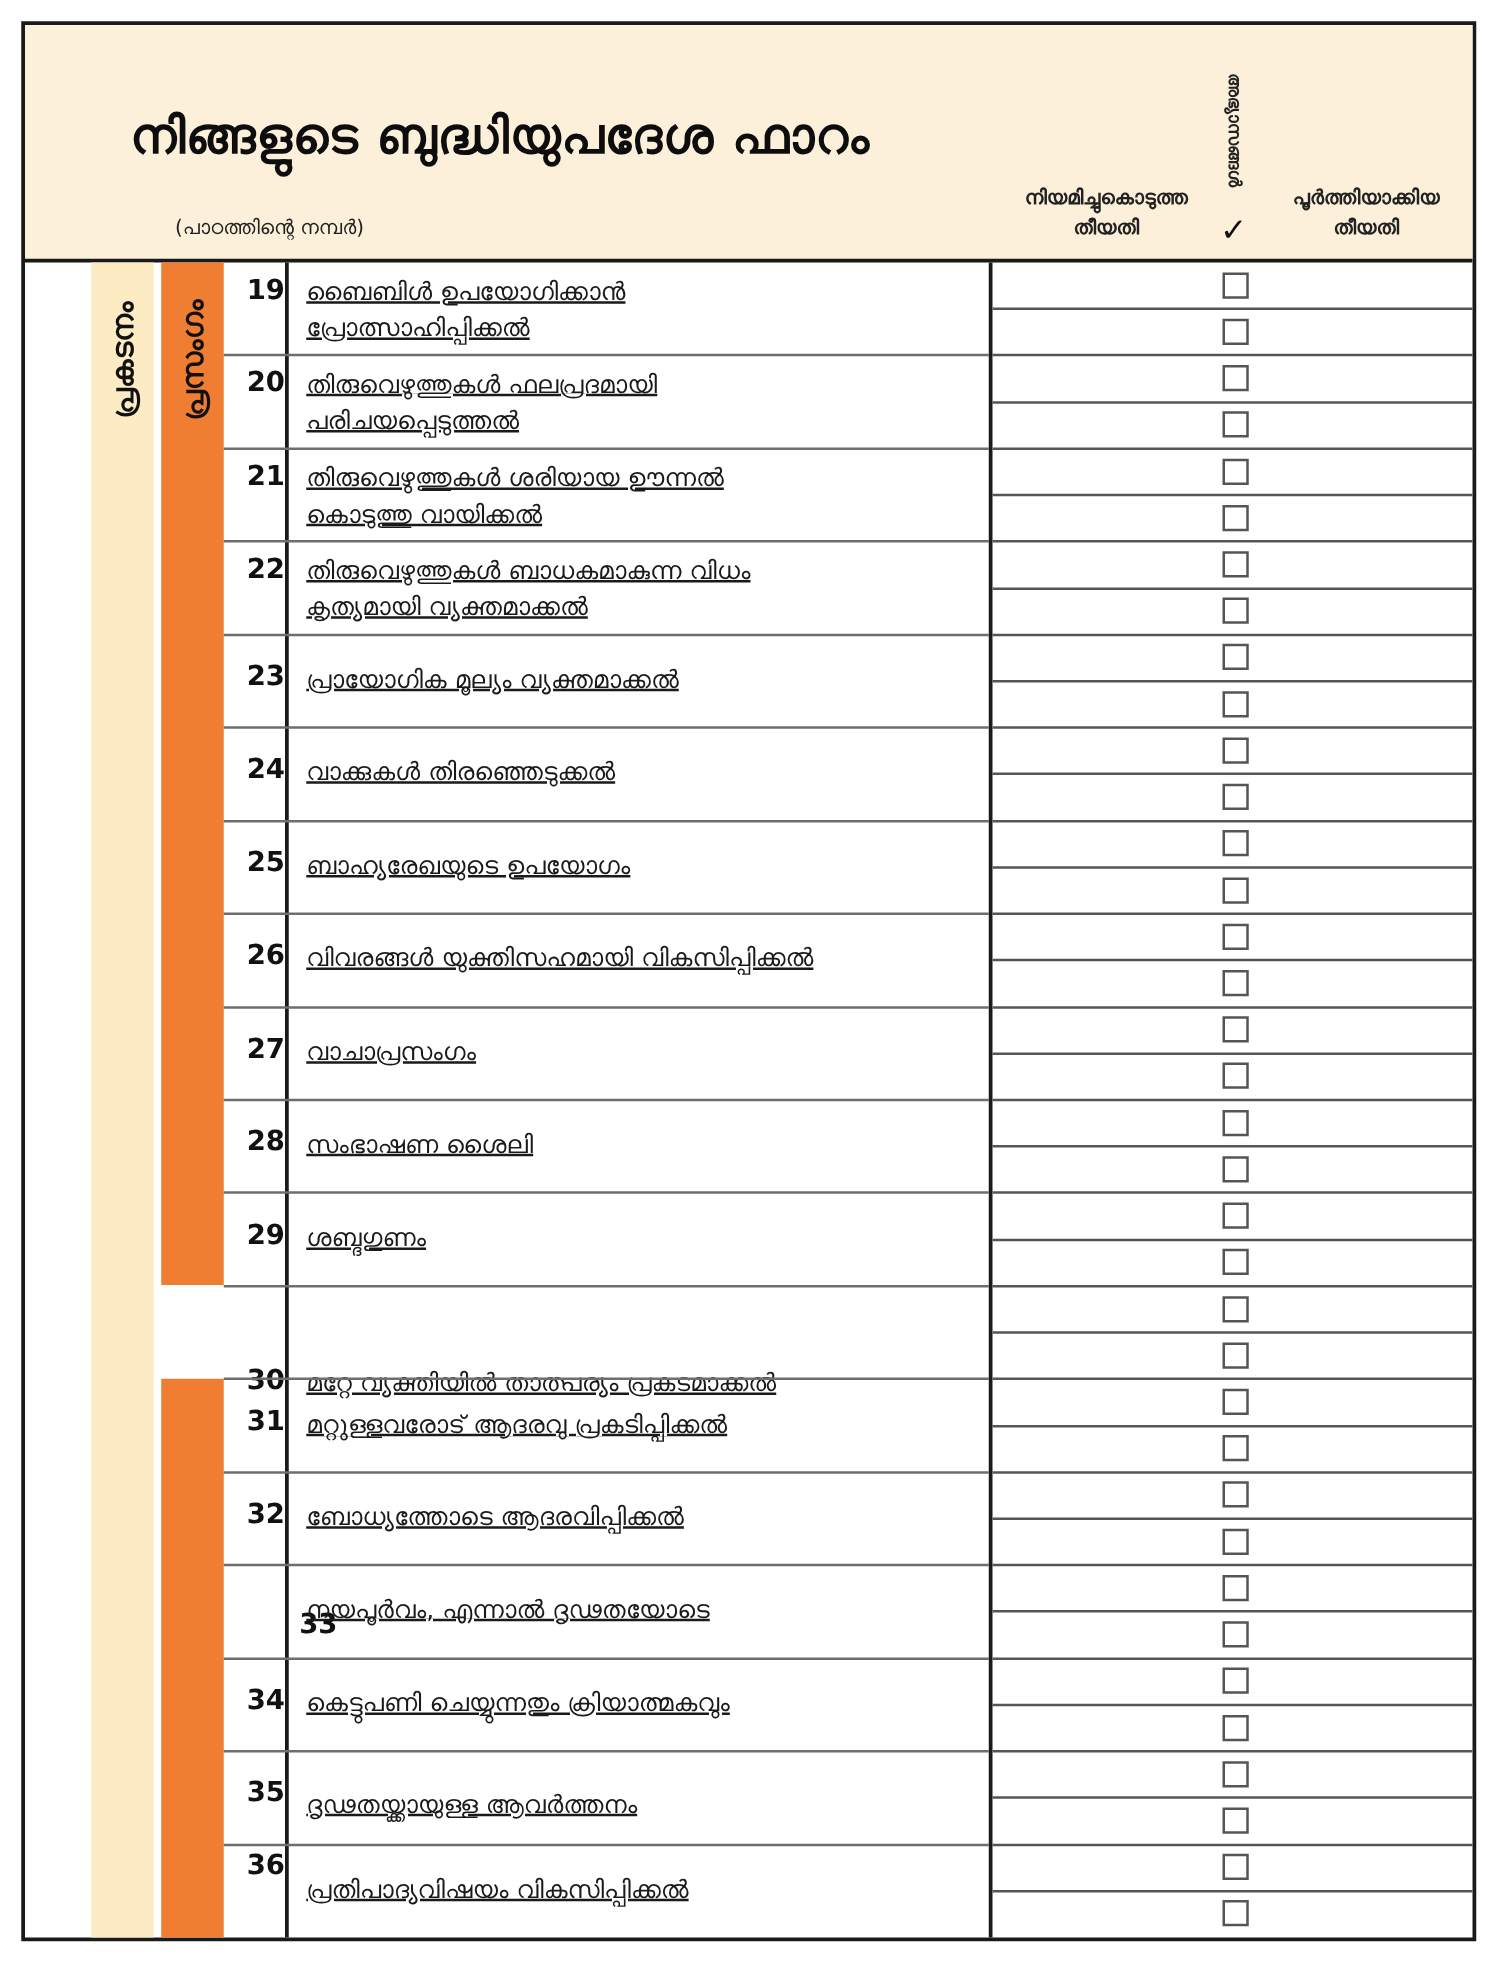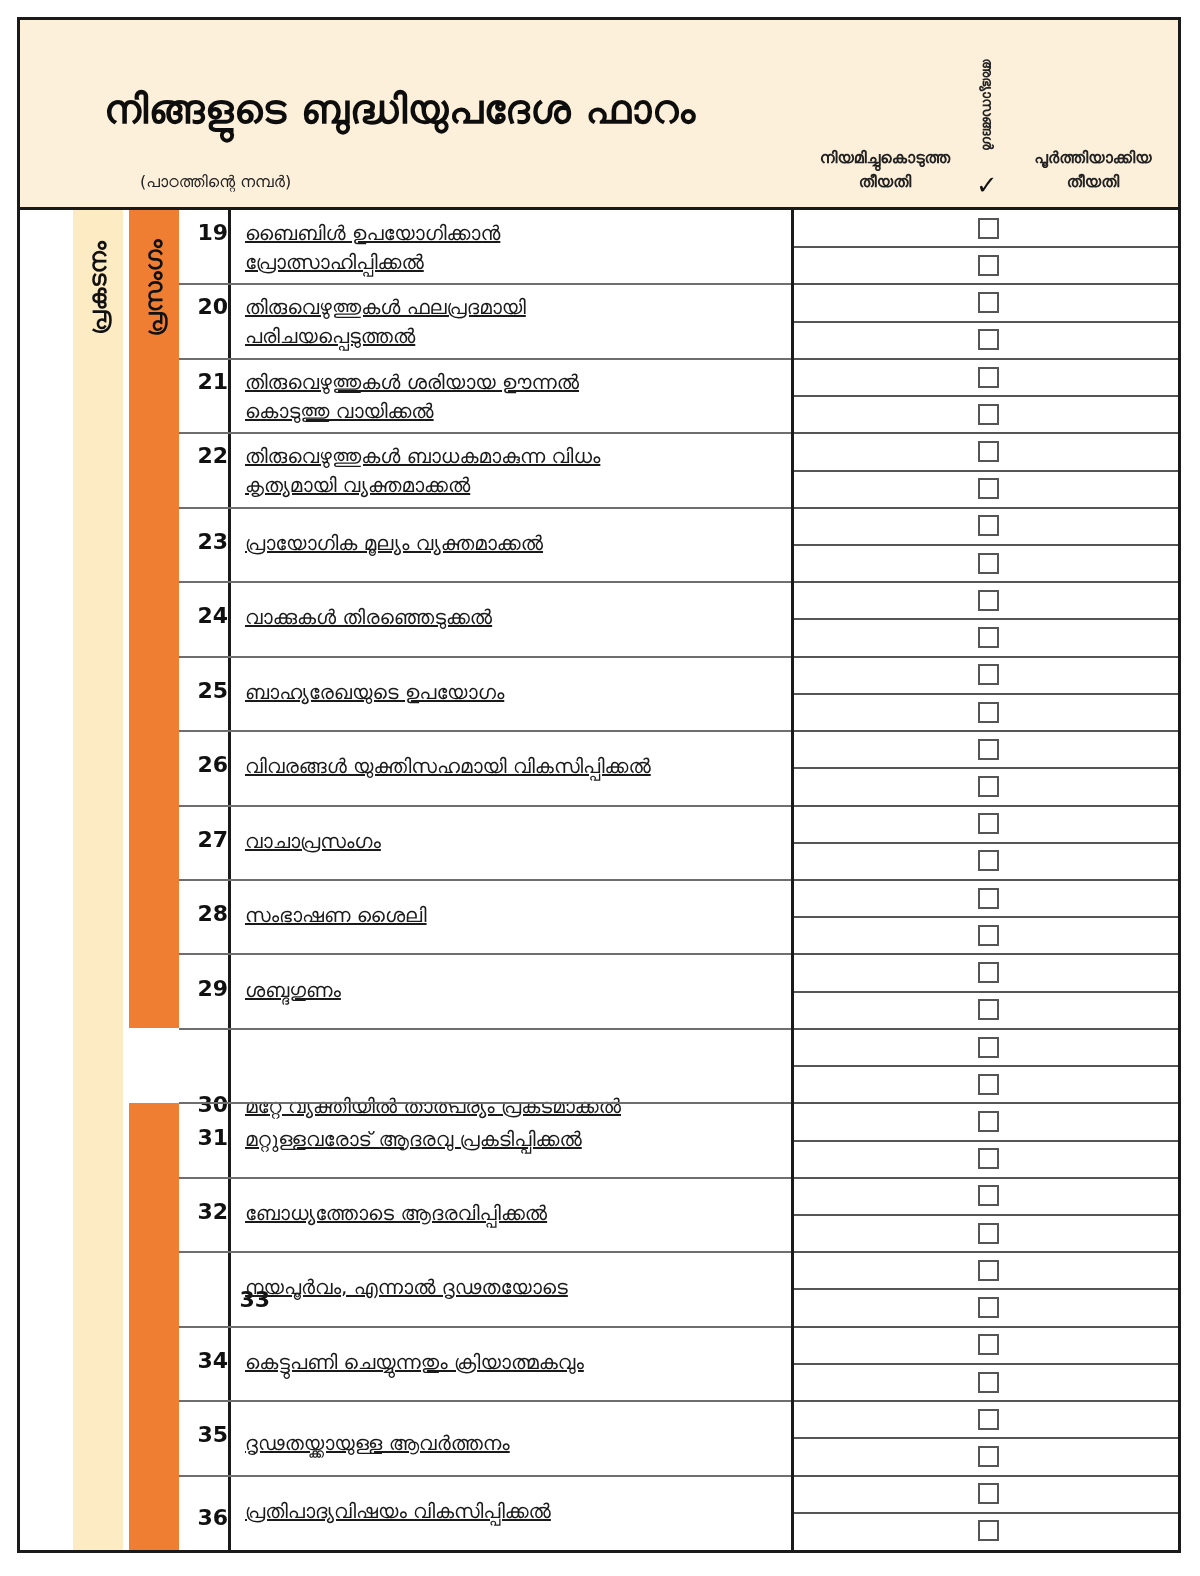--- a/index.html
+++ b/index.html
@@ -261,21 +261,21 @@
           <div class="txt" style="top: 28px;">
             <div>ദൃഢതയ്ക്കായുള്ള ആവർത്തനം</div>
           </div>
         </div>
         <div class="row-line" style="top: 1190.11px;"></div>
         <div class="sub-line" style="top: 1190.11px;"></div>
         <div class="checkbox" style="top: 1198.72px;"></div>
         <div class="sub-line" style="top: 1227.33px;"></div>
         <div class="checkbox" style="top: 1235.94px;"></div>
         <div class="row" style="top: 1265.56px; height: 74.4444px;">
-          <div class="num" style="top: 29px;">36</div>
+          <div class="num" style="top: 4px;">36</div>
           <div class="txt" style="top: 21.2222px;">
             <div>പ്രതിപാദ്യവിഷയം വികസിപ്പിക്കൽ</div>
           </div>
         </div>
         <div class="row-line" style="top: 1264.56px;"></div>
         <div class="sub-line" style="top: 1264.56px;"></div>
         <div class="checkbox" style="top: 1273.17px;"></div>
         <div class="sub-line" style="top: 1301.78px;"></div>
         <div class="checkbox" style="top: 1310.39px;"></div>
       </div>

